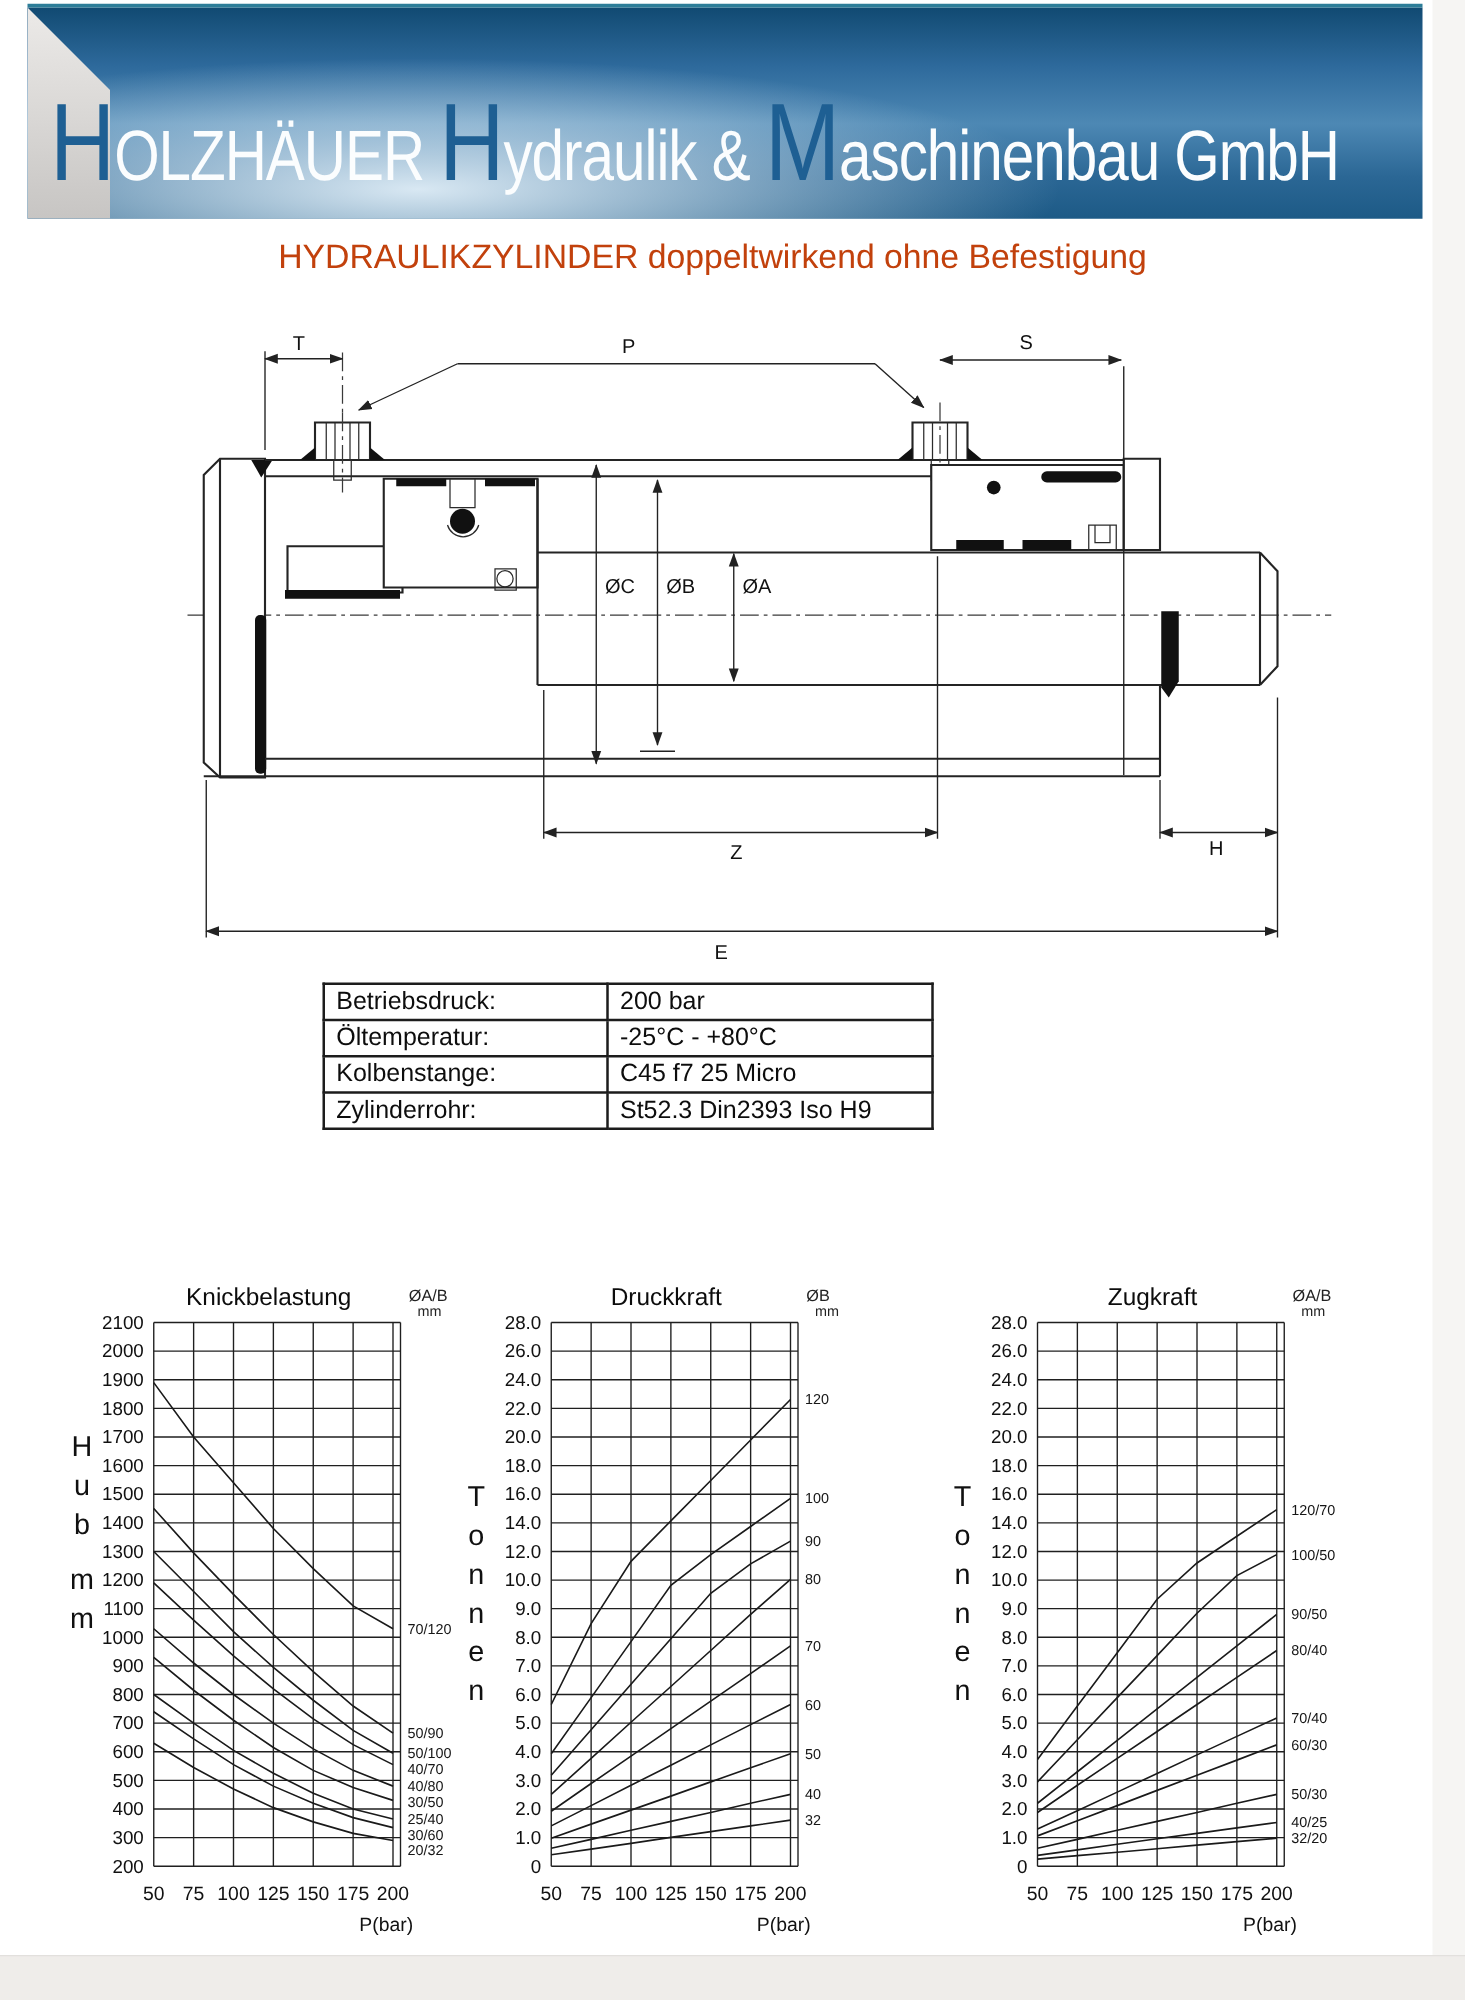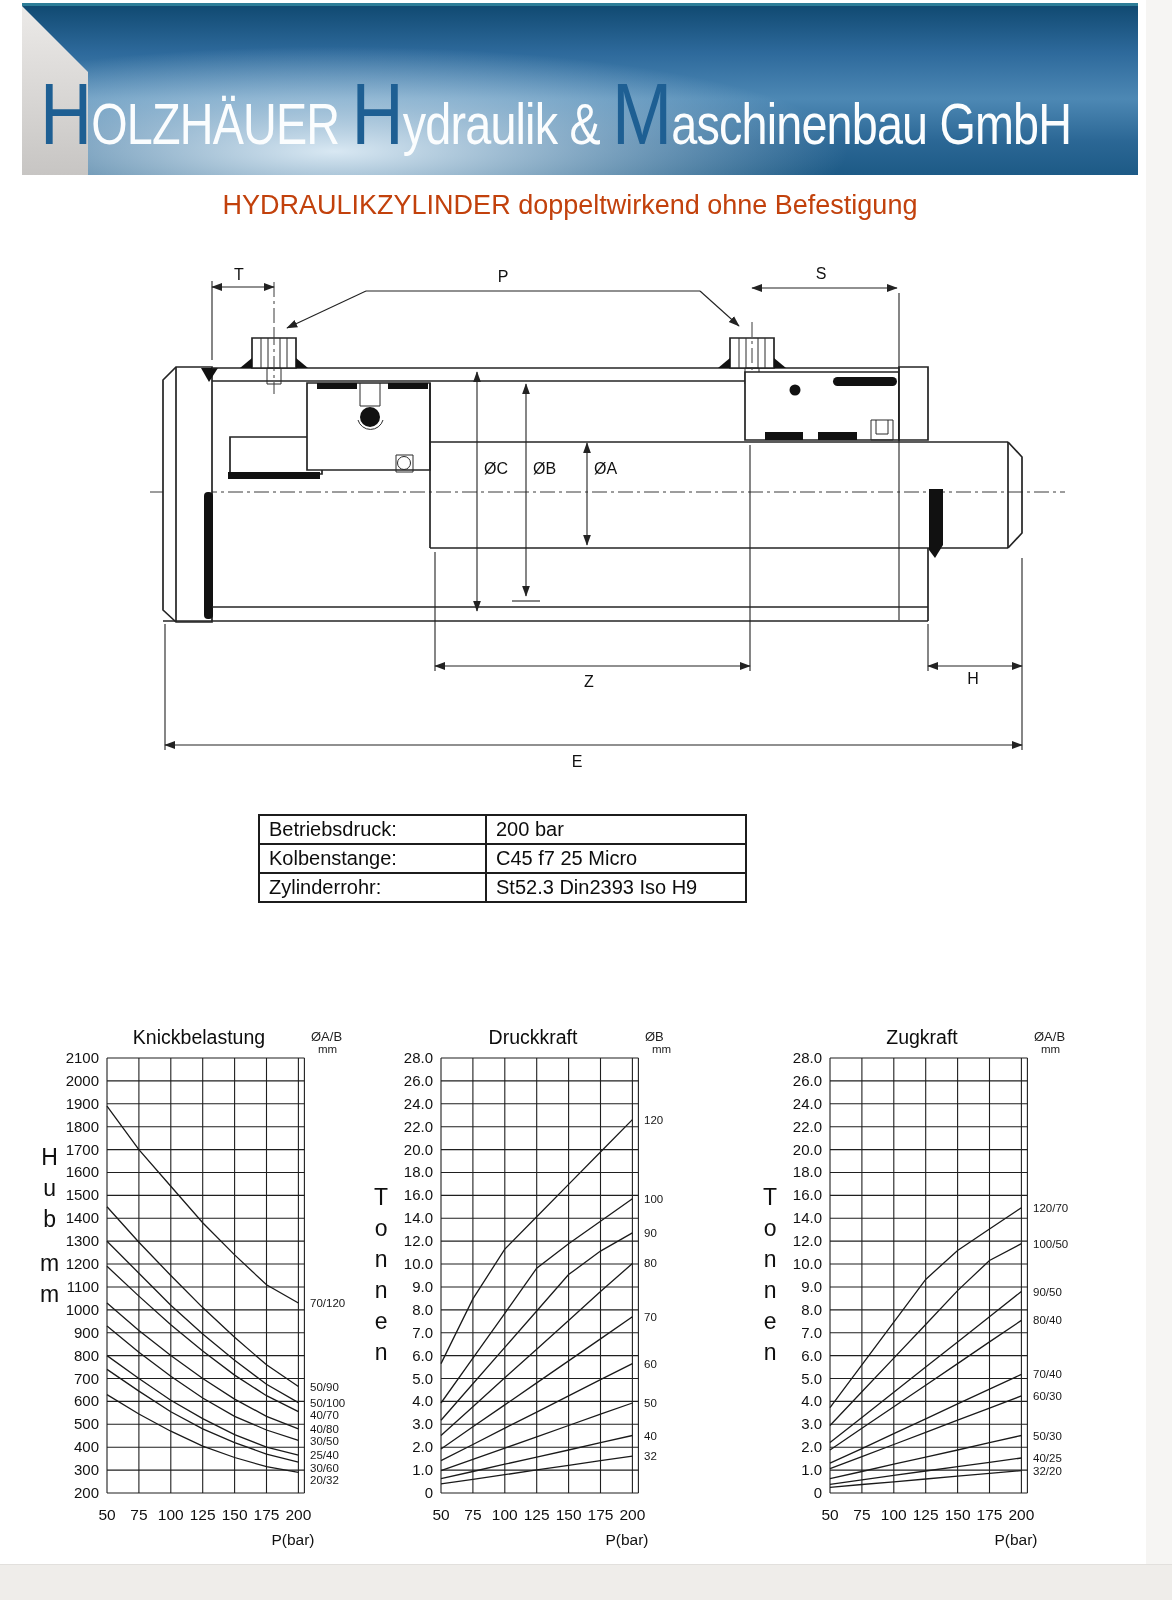--- a/index.html
+++ b/index.html
@@ -35,21 +35,21 @@
     {vector-effect:non-scaling-stroke;}
   .s2{stroke:#242424;stroke-width:1.7;fill:none;}
   .s2w{stroke:#242424;stroke-width:1.7;fill:#ffffff;}
   .s1{stroke:#2b2b2b;stroke-width:1;fill:none;}
   .blk{fill:#111;stroke:none;}
   .cl{stroke:#3a3a3a;stroke-width:1;stroke-dasharray:15 4 3 4;fill:none;}
   .dim{stroke:#222;stroke-width:1.1;fill:none;}
   .dimtext{font-size:16px;fill:#111;font-family:"Liberation Sans",sans-serif;}
 
   
-  .spec{position:absolute;left:258px;top:814px;border-collapse:collapse;}
+  .spec{position:absolute;left:258px;top:786px;border-collapse:collapse;}
   .spec td{border:2px solid #1c1c1c;font-size:20px;height:27px;padding:0 0 0 9px;
            vertical-align:middle;color:#0d0d0d;}
   .spec td.c1{width:216px;}
   .spec td.c2{width:249px;margin-left:40px;}
 
   
   .chart{position:absolute;top:1020px;width:352px;height:578px;}
   .chart svg{position:absolute;left:7px;top:0;}
   .side-label{position:absolute;left:0;display:flex;flex-direction:column;align-items:center;
               font-size:23px;color:#101010;}
@@ -199,31 +199,35 @@
   <text class="dimtext" x="577" y="767" text-anchor="middle">E</text>
 </svg>
 
 <table class="spec">
   <tbody>
     <tr>
       <td class="c1">Betriebsdruck:</td>
       <td class="c2">200 bar</td>
       </tr>
     <tr>
+      <td class="c1">Öltemperatur:</td>
+      <td class="c2">-25°C - +80°C</td>
+      </tr>
+    <tr>
       <td class="c1">Kolbenstange:</td>
       <td class="c2">C45 f7 25 Micro</td>
       </tr>
     <tr>
       <td class="c1">Zylinderrohr:</td>
       <td class="c2">St52.3 Din2393 Iso H9</td>
       </tr>
   </tbody>
 </table>
 
-<div class="chart" style="left:40px">
+<div class="chart" style="left:56px">
     <svg width="345" height="570" viewBox="0 0 345 570">
       <text x="152" y="24" class="ctitle" text-anchor="middle">Knickbelastung</text>
       <text x="264" y="21" class="rh" text-anchor="start">ØA/B</text>
       <text x="271" y="33" class="rh2" text-anchor="start">mm</text>
       <g>
         <line x1="60" y1="38" x2="60" y2="473" class="gridline"></line>
         <line x1="91.9" y1="38" x2="91.9" y2="473" class="gridline"></line>
         <line x1="123.8" y1="38" x2="123.8" y2="473" class="gridline"></line>
         <line x1="155.7" y1="38" x2="155.7" y2="473" class="gridline"></line>
         <line x1="187.6" y1="38" x2="187.6" y2="473" class="gridline"></line>

